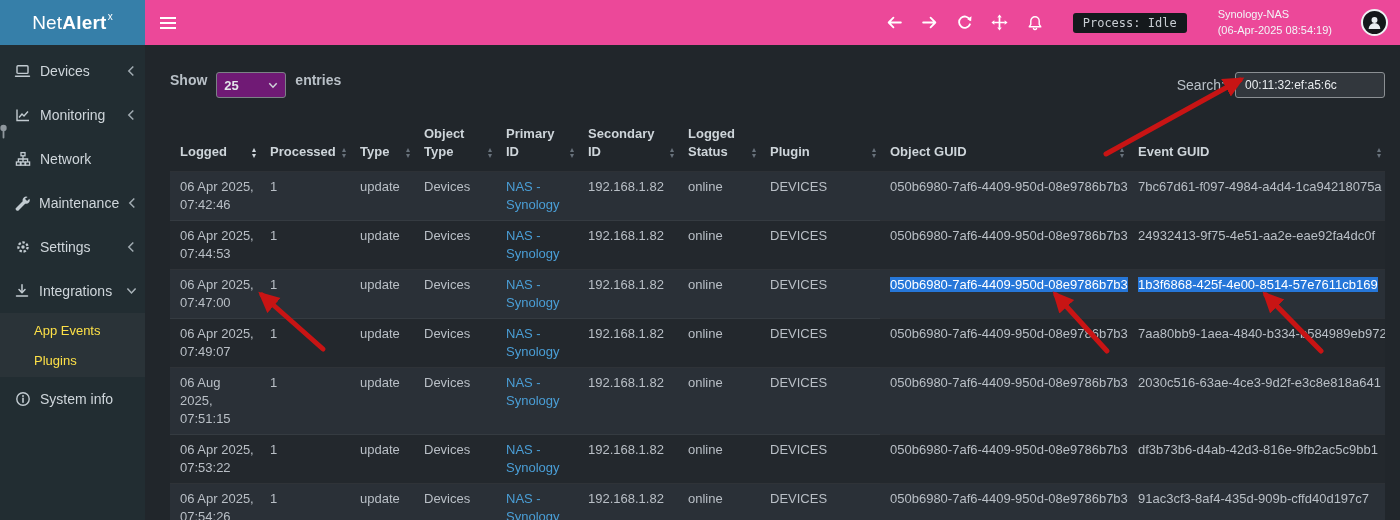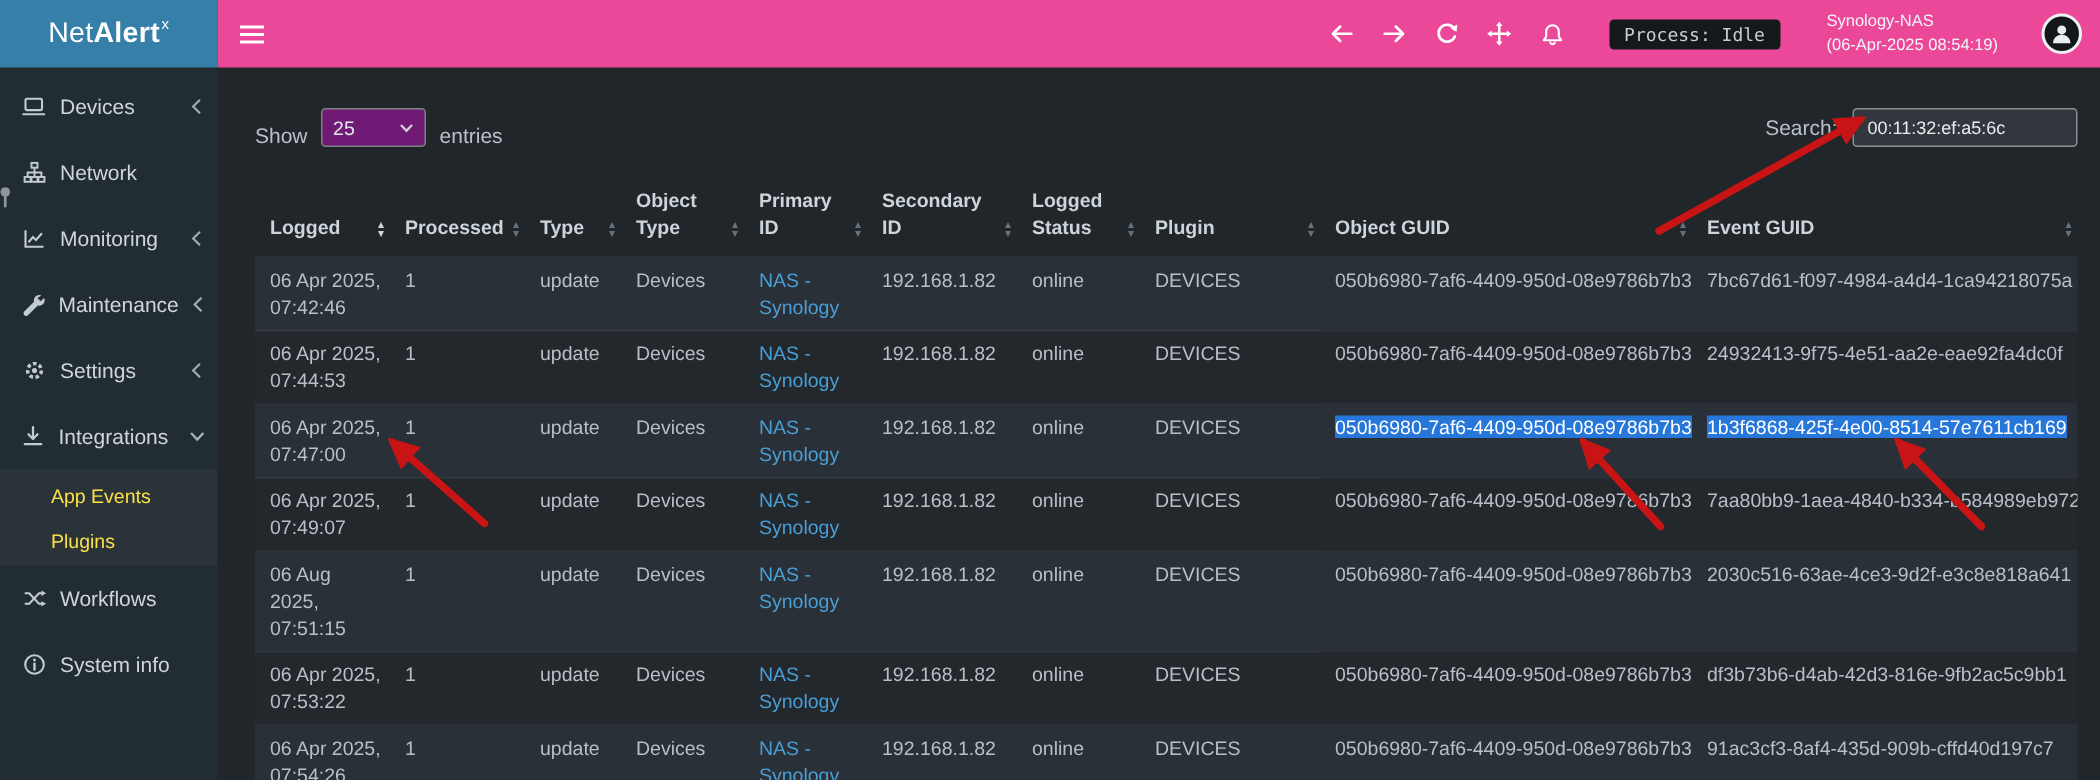--- a/index.html
+++ b/index.html
@@ -34,21 +34,21 @@
   .nav-chevron-inline { margin-left:5px; display:flex; opacity:.9; }
   .subnav { list-style:none; background:#2a3338; padding:2px 0; }
   .subnav .sub-item { height:30px; display:flex; align-items:center; padding-left:34px;
     color:#fde047; font-size:13px; cursor:pointer; }
   .pin { position:absolute; left:0; top:124px; z-index:6; cursor:pointer; }
 
   
   .main { position:absolute; left:145px; top:45px; width:1255px; height:475px;
     background:#21262b; padding:27px 15px 0 25px; overflow:hidden; }
   .controls-row { display:flex; align-items:center; height:26px; }
-  .show-group { display:flex; align-items:flex-end; gap:9px; color:#b9c0c7; font-size:14px; }
+  .show-group { display:flex; align-items:flex-start; gap:9px; color:#b9c0c7; font-size:14px;font-weight:bold; }
   .select-box { width:70px; height:26px; background:#701a75; border:1px solid #7c8186; border-radius:3px;
     color:#e2e6ea; font-size:13px; display:flex; align-items:center; justify-content:space-between;
     padding:0 7px; cursor:pointer; }
   .search-group { margin-left:auto; display:flex; align-items:center; gap:10px; color:#b9c0c7; font-size:14px; }
   .search-input { width:150px; height:26px; background:#32373d; border:1px solid #8b8f93; border-radius:3px;
     color:#e8ebee; font-size:12px; padding:0 9px; outline:none;
     font-family:"Liberation Sans","DejaVu Sans",sans-serif; }
 
   
   table.events { margin-top:21px; width:100%; border-collapse:collapse; table-layout:fixed; }
@@ -152,46 +152,46 @@
           </span>
         <span class="nav-label">Devices</span>
         <span class="nav-chevron-right">
             <svg class="ic" width="8" height="12" viewBox="0 0 8 12">
               <path d="M6.3 1.5 L1.8 6 L6.3 10.5" fill="none" stroke="#b8c2c8" stroke-width="1.5"></path>
             </svg>
           </span>
       </li>
       <li class="nav-item">
         <span class="nav-icon">
+            <svg class="ic" width="16" height="16" viewBox="0 0 16 16" fill="none" stroke="#c2cbd1" stroke-width="1.4">
+              <path d="M2 2.5 V13.5 H14"></path>
+              <path d="M4 10.5 L7 7 L9 9 L13 4.5"></path>
+            </svg>
+          </span>
+        <span class="nav-label">Monitoring</span>
+        <span class="nav-chevron-right">
+            <svg class="ic" width="8" height="12" viewBox="0 0 8 12">
+              <path d="M6.3 1.5 L1.8 6 L6.3 10.5" fill="none" stroke="#b8c2c8" stroke-width="1.5"></path>
+            </svg>
+          </span>
+      </li>
+      <li class="nav-item">
+        <span class="nav-icon">
             <svg class="ic" width="16" height="16" viewBox="0 0 16 16" fill="none" stroke="#c2cbd1" stroke-width="1.3">
               <rect x="6" y="1.6" width="4" height="3.2"></rect>
               <rect x="1.4" y="11" width="4" height="3.2"></rect>
               <rect x="6" y="11" width="4" height="3.2"></rect>
               <rect x="10.6" y="11" width="4" height="3.2"></rect>
               <path d="M8 4.8 V8 M3.4 11 V8 H12.6 V11 M8 8 V11"></path>
             </svg>
           </span>
         <span class="nav-label">Network</span>
       </li>
       <li class="nav-item">
         <span class="nav-icon">
-            <svg class="ic" width="16" height="16" viewBox="0 0 16 16" fill="none" stroke="#c2cbd1" stroke-width="1.4">
-              <path d="M2 2.5 V13.5 H14"></path>
-              <path d="M4 10.5 L7 7 L9 9 L13 4.5"></path>
-            </svg>
-          </span>
-        <span class="nav-label">Monitoring</span>
-        <span class="nav-chevron-right">
-            <svg class="ic" width="8" height="12" viewBox="0 0 8 12">
-              <path d="M6.3 1.5 L1.8 6 L6.3 10.5" fill="none" stroke="#b8c2c8" stroke-width="1.5"></path>
-            </svg>
-          </span>
-      </li>
-      <li class="nav-item">
-        <span class="nav-icon">
             <svg class="ic" width="16" height="16" viewBox="0 0 16 16">
               <path fill="#c2cbd1" d="M13.7 2 a3.6 3.6 0 0 0 -5 4.2 L2.5 12.4 a1.8 1.8 0 1 0 2.5 2.5 L11.2 8.7 a3.6 3.6 0 0 0 4.2 -5 L13.1 5.9 10.9 3.7 Z"></path>
             </svg>
           </span>
         <span class="nav-label">Maintenance</span>
         <span class="nav-chevron-right">
             <svg class="ic" width="8" height="12" viewBox="0 0 8 12">
               <path d="M6.3 1.5 L1.8 6 L6.3 10.5" fill="none" stroke="#b8c2c8" stroke-width="1.5"></path>
             </svg>
           </span>
@@ -222,31 +222,20 @@
         <span class="nav-chevron-inline">
             <svg class="ic" width="11" height="8" viewBox="0 0 11 8">
               <path d="M1.4 1.6 L5.5 6 L9.6 1.6" fill="none" stroke="#b8c2c8" stroke-width="1.5"></path>
             </svg>
           </span>
       </li>
       <ul class="subnav">
         <li class="sub-item">App Events</li>
         <li class="sub-item">Plugins</li>
       </ul>
-      <li class="nav-item">
-        <span class="nav-icon">
-            <svg class="ic" width="16" height="16" viewBox="0 0 16 16" fill="#c2cbd1">
-              <path d="M1.5 4.5 H4.5 L11 11.5 H13.5" fill="none" stroke="#c2cbd1" stroke-width="1.4"></path>
-              <path d="M1.5 11.5 H4.5 L11 4.5 H13.5" fill="none" stroke="#c2cbd1" stroke-width="1.4"></path>
-              <polygon points="12.6,2.7 15.7,4.5 12.6,6.3"></polygon>
-              <polygon points="12.6,9.7 15.7,11.5 12.6,13.3"></polygon>
-            </svg>
-          </span>
-        <span class="nav-label">Workflows</span>
-      </li>
       <li class="nav-item">
         <span class="nav-icon">
             <svg class="ic" width="16" height="16" viewBox="0 0 16 16">
               <circle cx="8" cy="8" r="6.2" fill="none" stroke="#c2cbd1" stroke-width="1.4"></circle>
               <circle cx="8" cy="5" r="0.95" fill="#c2cbd1"></circle>
               <path d="M8 7.4 V11.3" stroke="#c2cbd1" stroke-width="1.6" stroke-linecap="round"></path>
             </svg>
           </span>
         <span class="nav-label">System info</span>
       </li>

